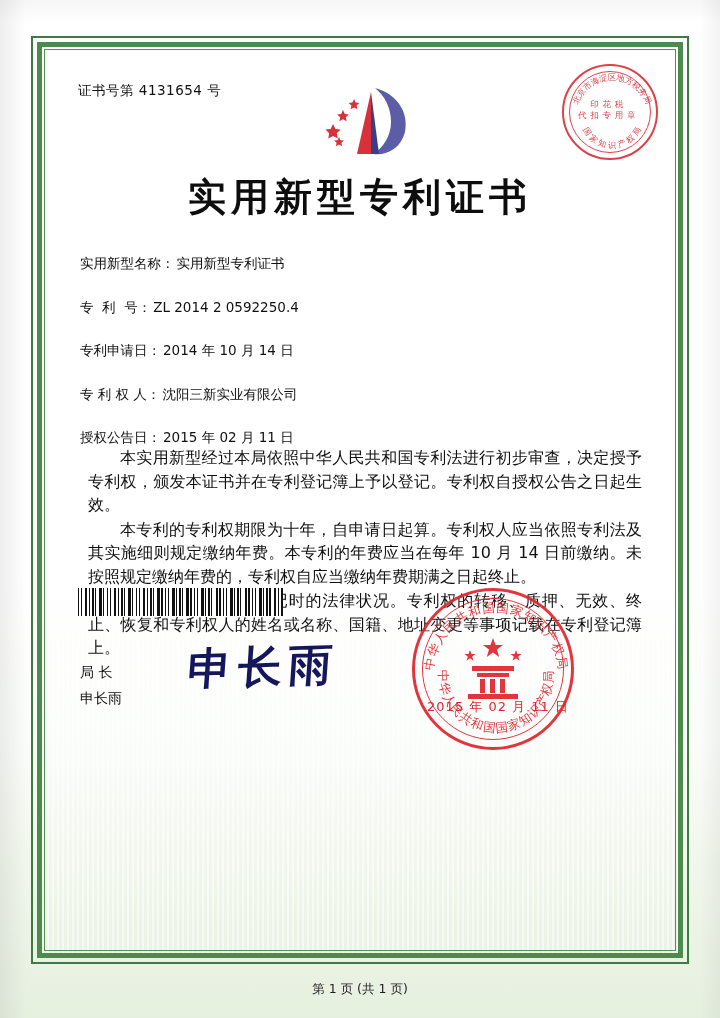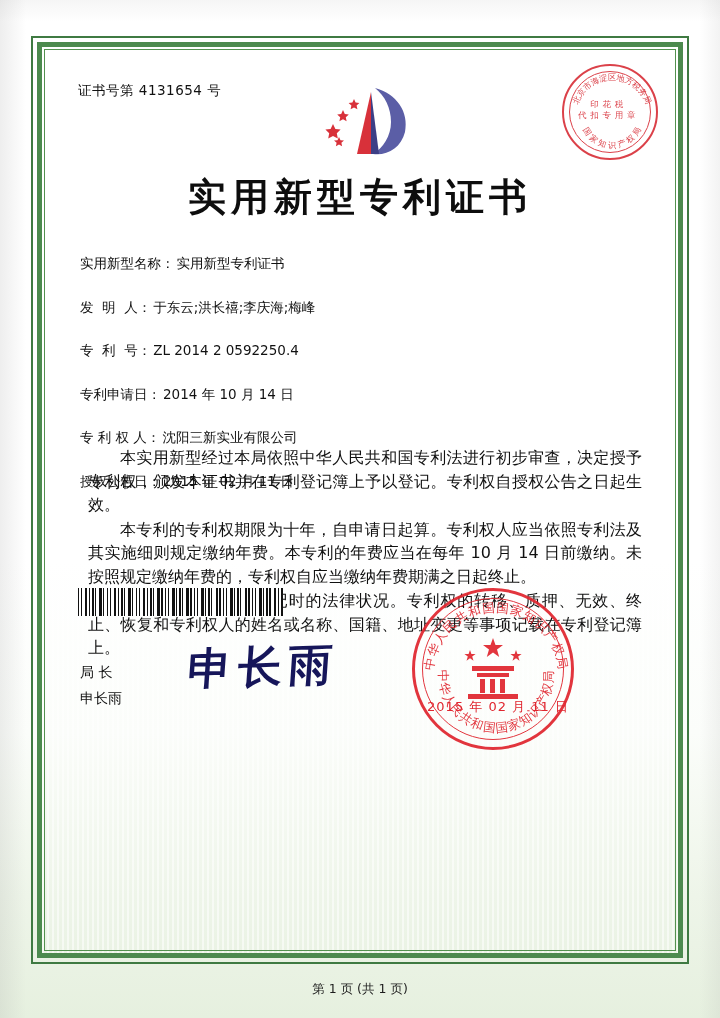--- a/index.html
+++ b/index.html
@@ -214,24 +214,20 @@
         <div>代 扣 专 用 章</div>
       </div>
     </div>
 
     <h1 class="title">实用新型专利证书</h1>
 
     <div class="fields">
       <div class="field">
         <span class="lab">实用新型名称：</span>
         <span class="val">实用新型专利证书</span>
-      </div>
-      <div class="field">
-        <span class="lab">发  明  人：</span>
-        <span class="val">于东云;洪长禧;李庆海;梅峰</span>
       </div>
       <div class="field">
         <span class="lab">专  利  号：</span>
         <span class="val">ZL 2014 2 0592250.4</span>
       </div>
       <div class="field">
         <span class="lab">专利申请日：</span>
         <span class="val">2014 年 10 月 14 日</span>
       </div>
       <div class="field">

